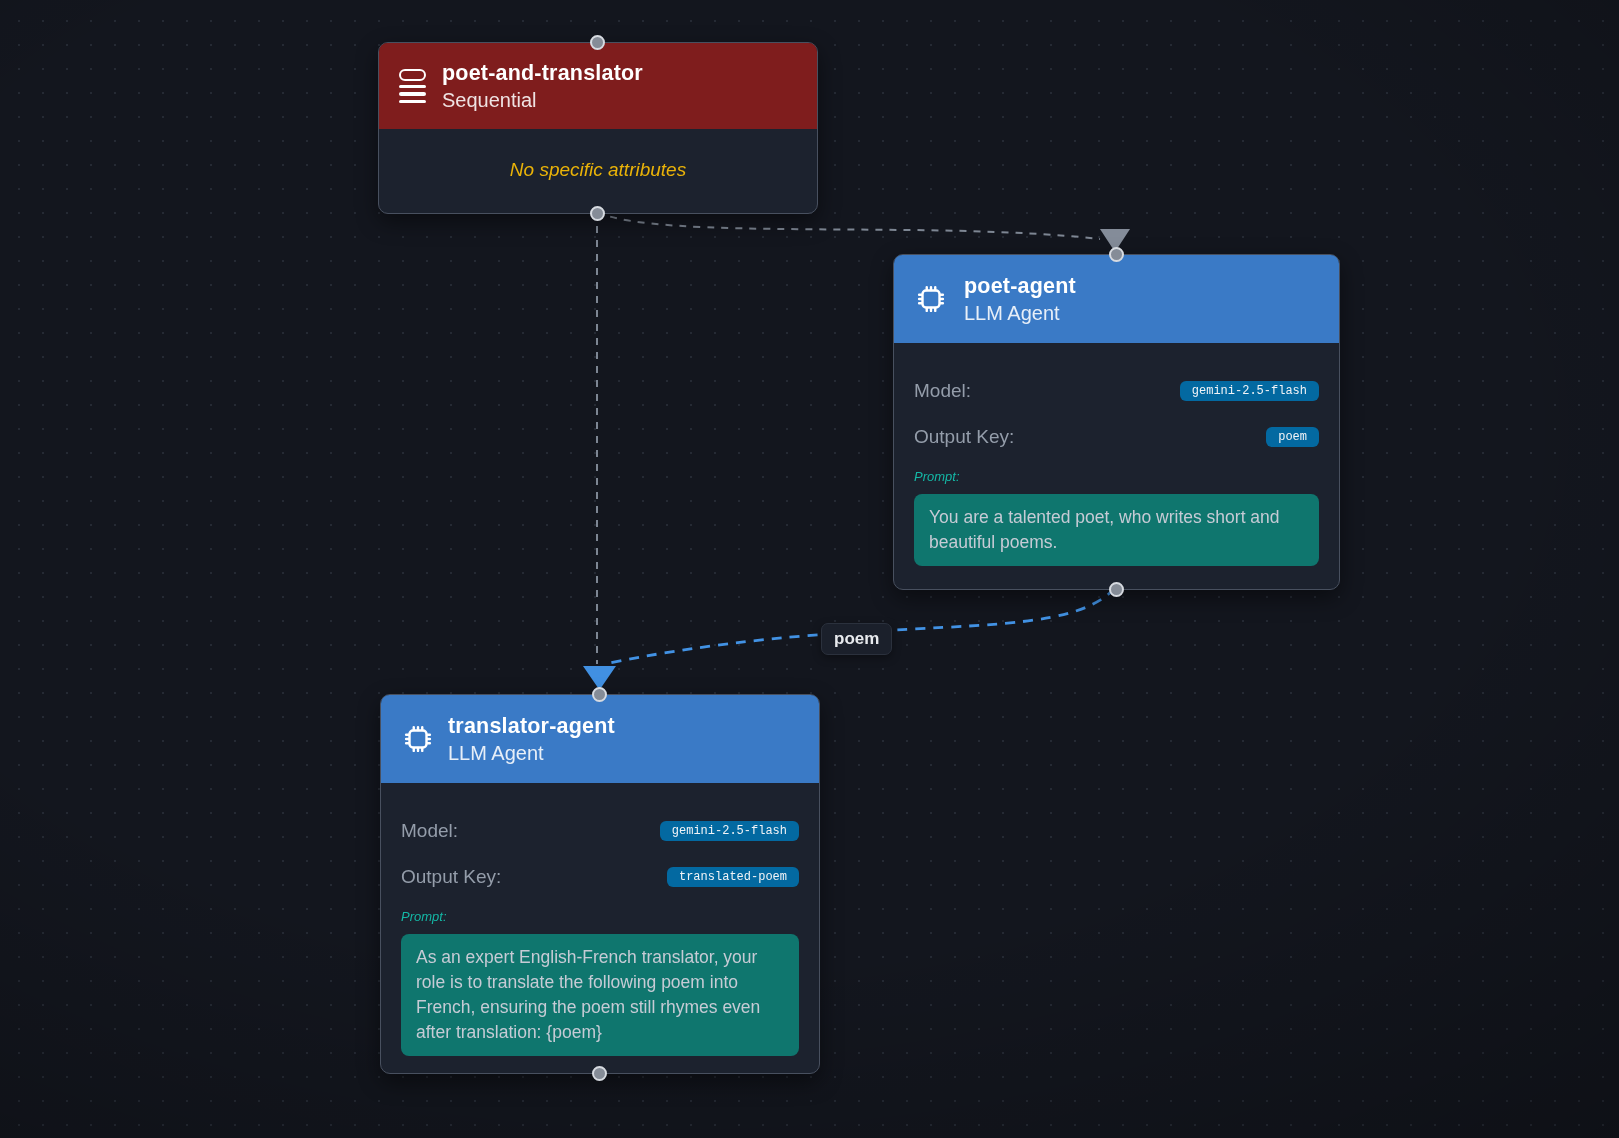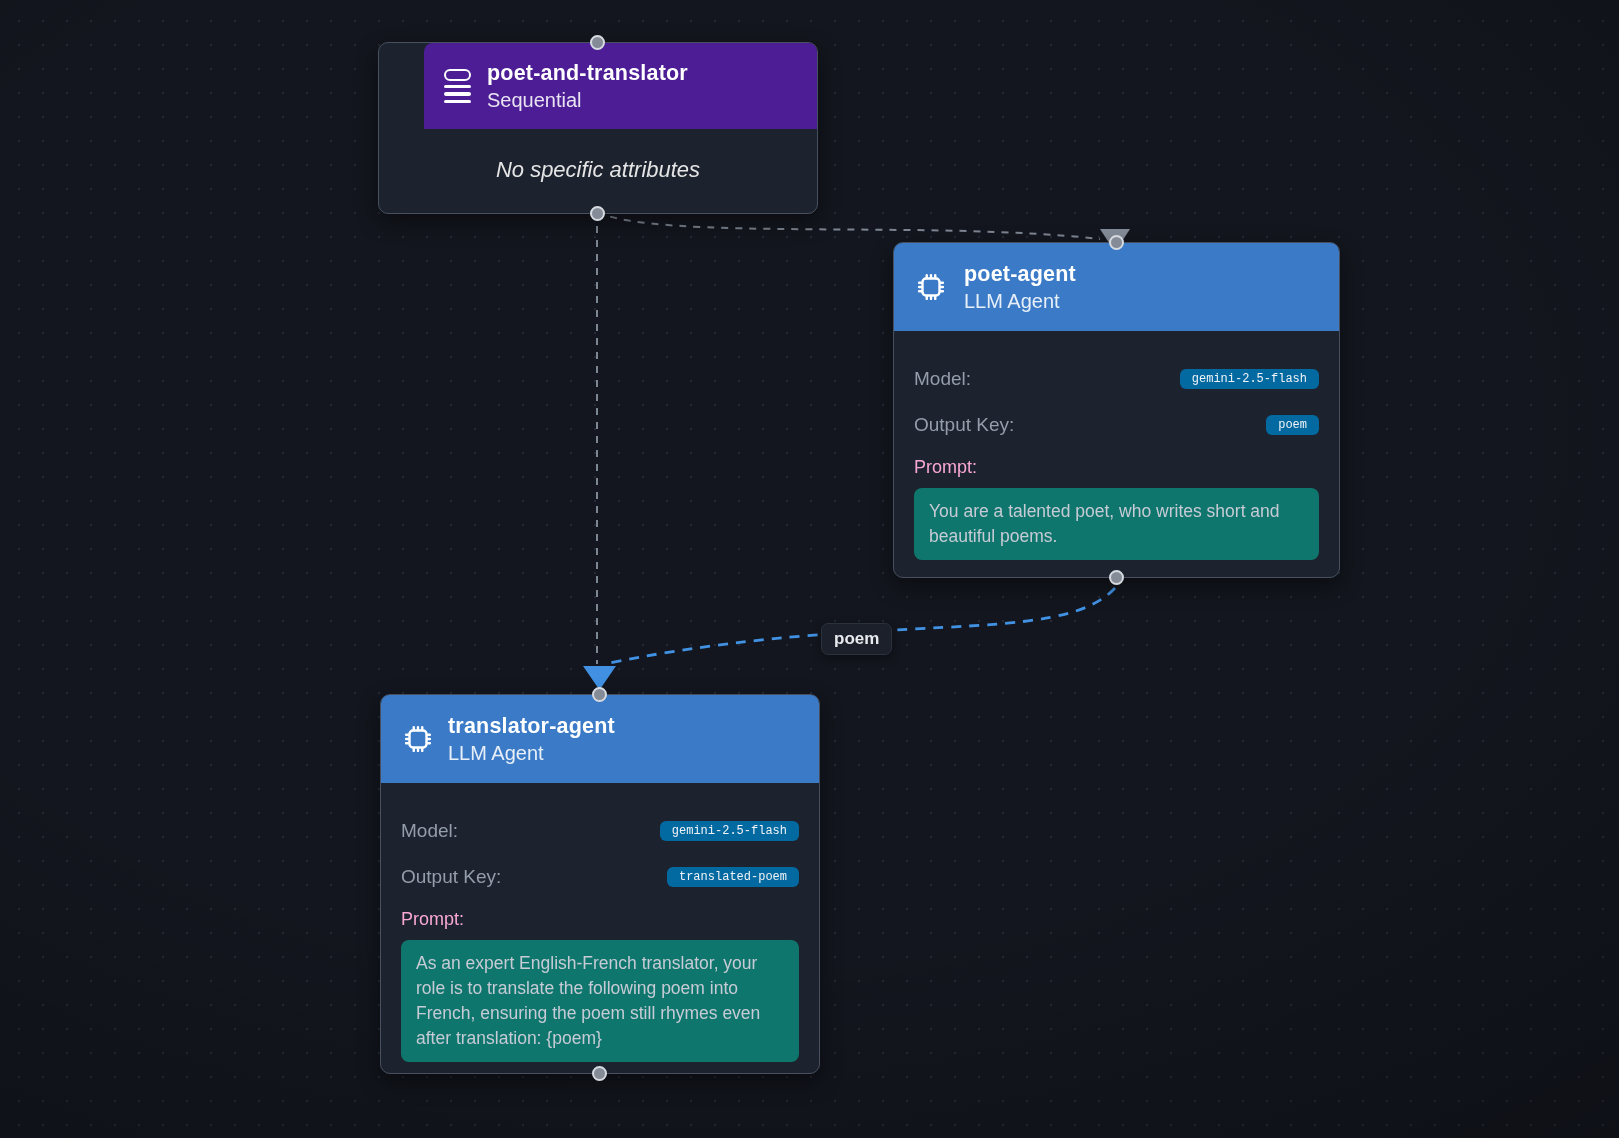--- a/index.html
+++ b/index.html
@@ -22,47 +22,47 @@
     position:absolute;z-index:2;
     border:1.5px solid #48505f;
     border-radius:10px;
     background:#1c222e;
     box-shadow:0 8px 22px rgba(0,0,0,0.45);
   }
   .node-header{
     display:flex;align-items:center;gap:16px;
     padding:0 20px;border-radius:8.5px 8.5px 0 0;
   }
-  .hdr-orange{background:#4c1d95;margin-left:45px;}
+  .hdr-orange{background:#7f1d1d;}
   .hdr-blue{background:#3a7ac6;}
   .titles{display:flex;flex-direction:column;gap:3px;}
   .node-title{font-size:21.5px;font-weight:700;color:#ffffff;letter-spacing:.2px;}
   .node-subtitle{font-size:20px;color:rgba(255,255,255,0.88);}
   
   .seq-icon{display:flex;flex-direction:column;gap:4px;width:27px;flex:0 0 auto;}
   .seq-pill{height:8px;border:2.5px solid #fff;border-radius:6px;}
   .seq-bar{height:3.5px;background:#fff;border-radius:2px;}
   
   .cpu-icon{width:34px;height:34px;flex:0 0 auto;display:block;}
   
   .body-empty{
     display:flex;align-items:center;justify-content:center;
     height:82px;
   }
-  .no-attrs{font-style:italic;font-size:22px;color:#e5e5e5;}
+  .no-attrs{font-style:italic;font-size:19px;color:#eab308;}
   .node-body{padding:34px 20px 20px 20px;}
   .field-row{display:flex;justify-content:space-between;align-items:center;margin-bottom:18px;min-height:28px;}
   .field-label{font-size:19px;color:#949daa;}
   .mono-pill{
     font-family:Liberation Mono, monospace;
     font-size:12px;color:#f2f4f7;
     background:#0369a1;border-radius:6px;
     padding:3px 12px;white-space:nowrap;
   }
-  .prompt-label{font-size:18px;color:#f9a8d4;margin:15px 0 10px 0;}
+  .prompt-label{font-size:13px;color:#14b8a6;margin:15px 0 10px 0;font-style:italic;}
   .prompt-box{
     background:#0f766e;border-radius:8px;
     padding:11px 15px;
     font-size:17.5px;line-height:25px;color:#c6cbd5;
   }
   
   .handle{
     position:absolute;z-index:3;
     width:11px;height:11px;border-radius:50%;
     background:#858c97;border:2.5px solid #d6dae0;
@@ -108,21 +108,21 @@
         <div class="node-title">poet-and-translator</div>
         <div class="node-subtitle">Sequential</div>
       </div>
     </div>
     <div class="body-empty">
       <span class="no-attrs">No specific attributes</span>
     </div>
     <div class="handle handle-bottom"></div>
   </div>
 
-  <div class="node" style="left:893px;top:242px;width:445px;height:334px;">
+  <div class="node" style="left:893px;top:254px;width:445px;height:334px;">
     <div class="handle handle-top"></div>
     <div class="node-header hdr-blue" style="height:88px;">
       <svg class="cpu-icon" viewBox="0 0 24 24" fill="none" stroke="#ffffff" stroke-width="1.7" stroke-linecap="round">
         <rect x="6" y="6" width="12" height="12" rx="2.4"></rect>
         <path d="M9 5.6 V3.6 M12 5.6 V3.6 M15 5.6 V3.6"></path>
         <path d="M9 18.4 V20.4 M12 18.4 V20.4 M15 18.4 V20.4"></path>
         <path d="M5.6 9 H3.6 M5.6 12 H3.6 M5.6 15 H3.6"></path>
         <path d="M18.4 9 H20.4 M18.4 12 H20.4 M18.4 15 H20.4"></path>
       </svg>
       <div class="titles">

